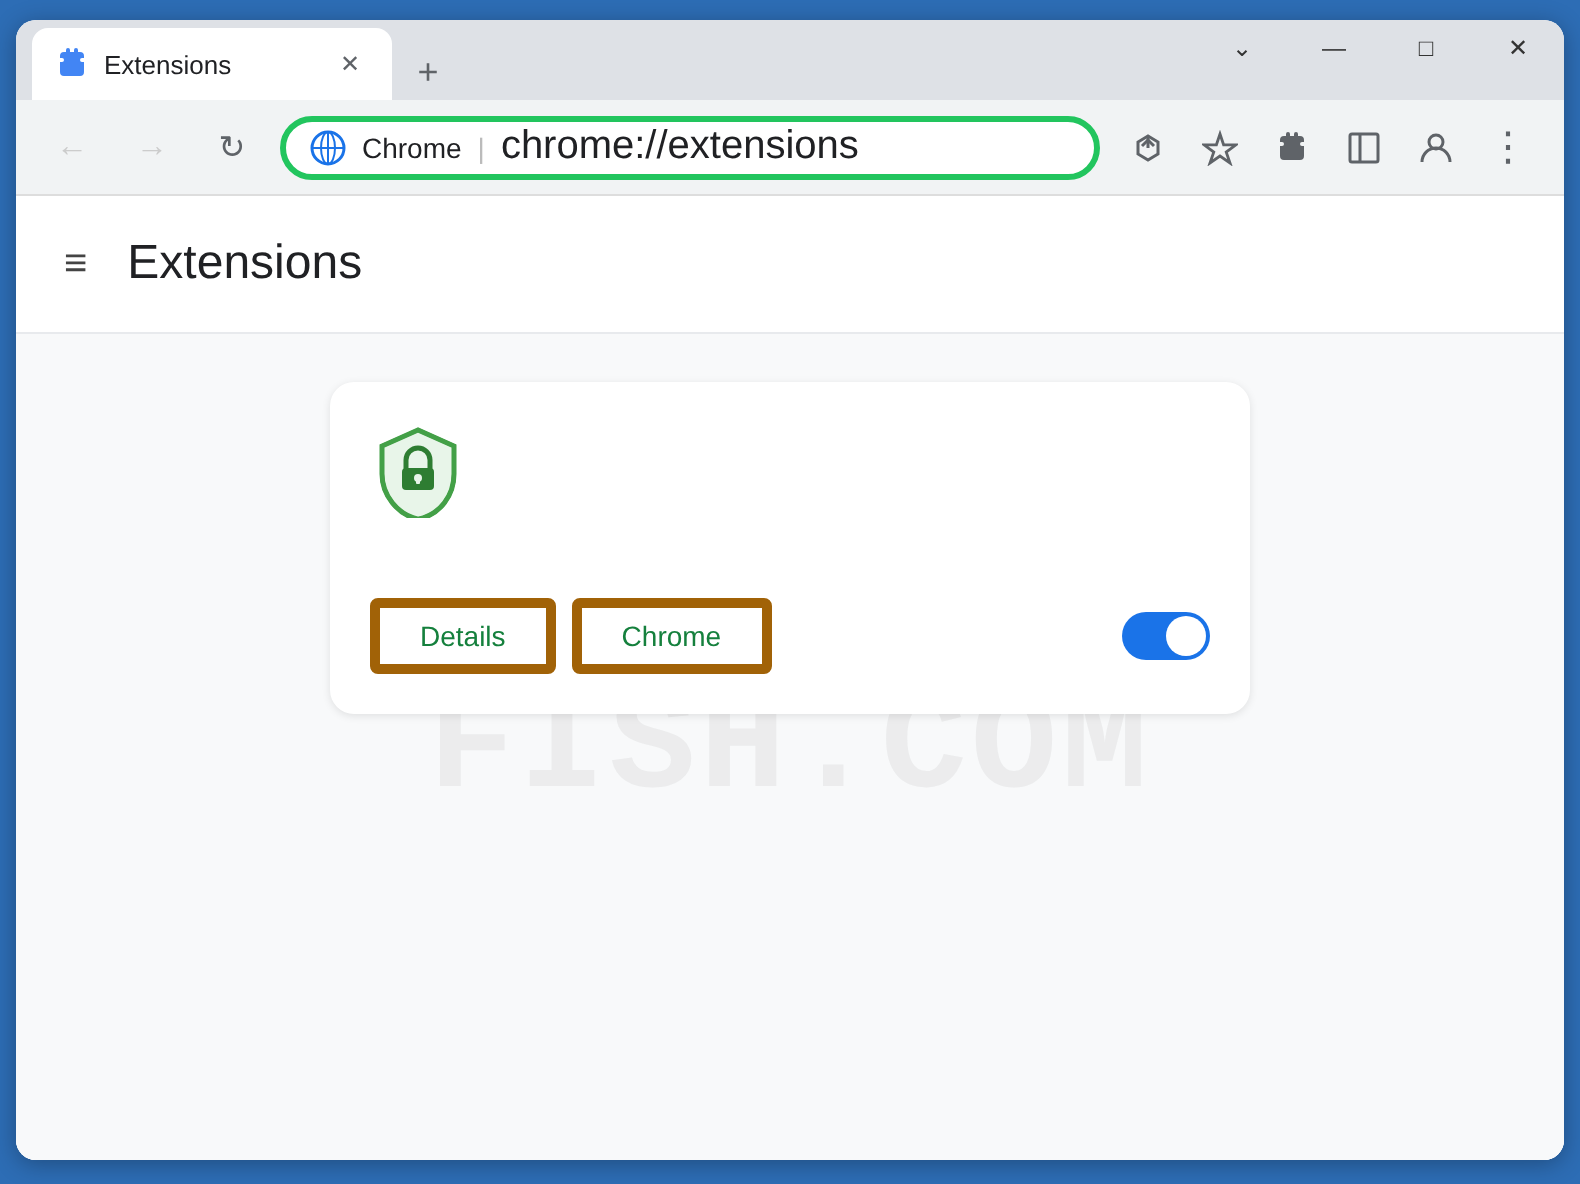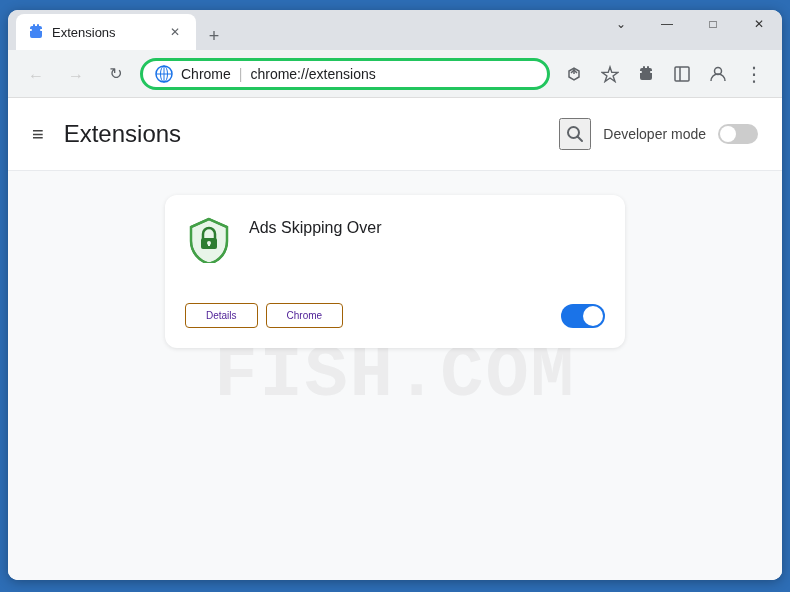--- a/index.html
+++ b/index.html
@@ -159,21 +159,21 @@
       color: #202124;
     }
 
     .address-divider {
       color: #bbb;
       font-size: 14px;
     }
 
     .address-url {
       color: #202124;
-      font-size: 14px;
+      font-size: 20px;
     }
 
     .toolbar-actions {
       display: flex;
       align-items: center;
       gap: 4px;
     }
 
     .toolbar-icon-btn {
       width: 32px;
@@ -332,26 +332,26 @@
       justify-content: space-between;
     }
 
     .extension-card-buttons {
       display: flex;
       gap: 8px;
     }
 
     .ext-btn {
       padding: 6px 20px;
-      border: 1px solid #a16207;
+      border: 5px solid #a16207;
       border-radius: 4px;
       background: #fff;
-      font-size: 10px;
-      cursor: pointer;
-      color: #4c1d95;
+      font-size: 14px;
+      cursor: pointer;
+      color: #15803d;
     }
 
     .toggle-enabled {
       width: 44px;
       height: 24px;
       background: #1a73e8;
       border-radius: 12px;
       position: relative;
       cursor: pointer;
     }
@@ -450,53 +450,40 @@
   </div>
 
   <div class="page-content">
     <div class="extensions-page">
 
       <div class="extensions-header">
         <div class="extensions-header-left">
           <span class="hamburger-icon">≡</span>
           <span class="extensions-title">Extensions</span>
         </div>
-        <div class="extensions-header-right">
-          <button class="search-icon-btn">
-            <svg width="20" height="20" viewBox="0 0 20 20" fill="none">
-              <circle cx="8.5" cy="8.5" r="5.5" stroke="#5f6368" stroke-width="2"></circle>
-              <line x1="12.5" y1="12.5" x2="17" y2="17" stroke="#5f6368" stroke-width="2" stroke-linecap="round"></line>
-            </svg>
-          </button>
-          <span class="developer-mode-label">Developer mode</span>
-          <div class="toggle off">
-            <div class="toggle-thumb"></div>
-          </div>
-        </div>
       </div>
 
       <div class="extensions-content">
 
         <div class="watermark">FISH.COM</div>
 
         <div class="extension-card">
           <div class="extension-card-top">
 
             <svg class="shield-icon-svg" viewBox="0 0 48 48" fill="none" xmlns="http://www.w3.org/2000/svg">
               <path d="M24 4L6 12v14c0 10.5 7.7 20.3 18 22.6C35.3 46.3 42 36.5 42 26V12L24 4z" fill="#e8f5e9" stroke="#2e7d32" stroke-width="2"></path>
               <path d="M24 4L6 12v14c0 10.5 7.7 20.3 18 22.6C35.3 46.3 42 36.5 42 26V12L24 4z" fill="none" stroke="#43a047" stroke-width="2.5"></path>
 
               <rect x="16" y="23" width="16" height="11" rx="2" fill="#2e7d32"></rect>
 
               <path d="M18 23v-4a6 6 0 0112 0v4" stroke="#2e7d32" stroke-width="2.5" fill="none" stroke-linecap="round"></path>
 
               <circle cx="24" cy="28" r="2" fill="#e8f5e9"></circle>
               <rect x="23" y="28" width="2" height="3" rx="0.5" fill="#e8f5e9"></rect>
             </svg>
-            <span class="extension-name">Ads Skipping Over</span>
           </div>
 
           <div class="extension-card-bottom">
             <div class="extension-card-buttons">
               <button class="ext-btn">Details</button>
               <button class="ext-btn">Chrome</button>
             </div>
             <div class="toggle-enabled">
               <div class="toggle-enabled-thumb"></div>
             </div>

